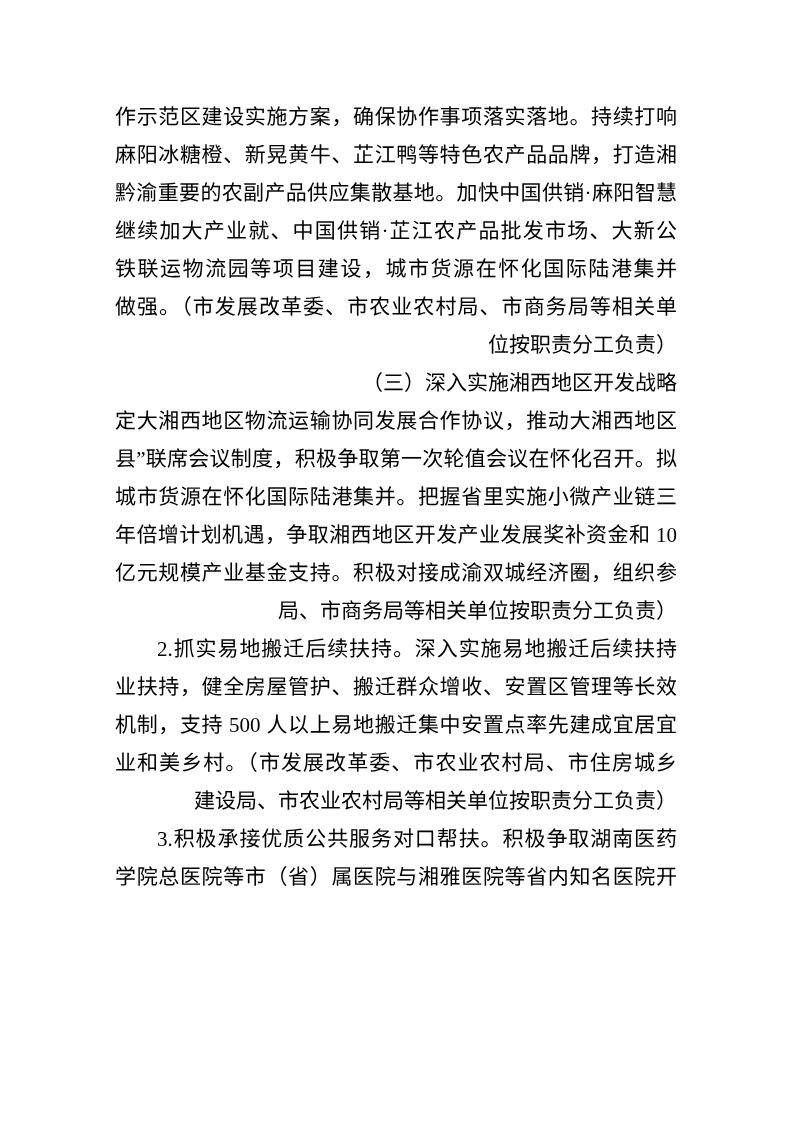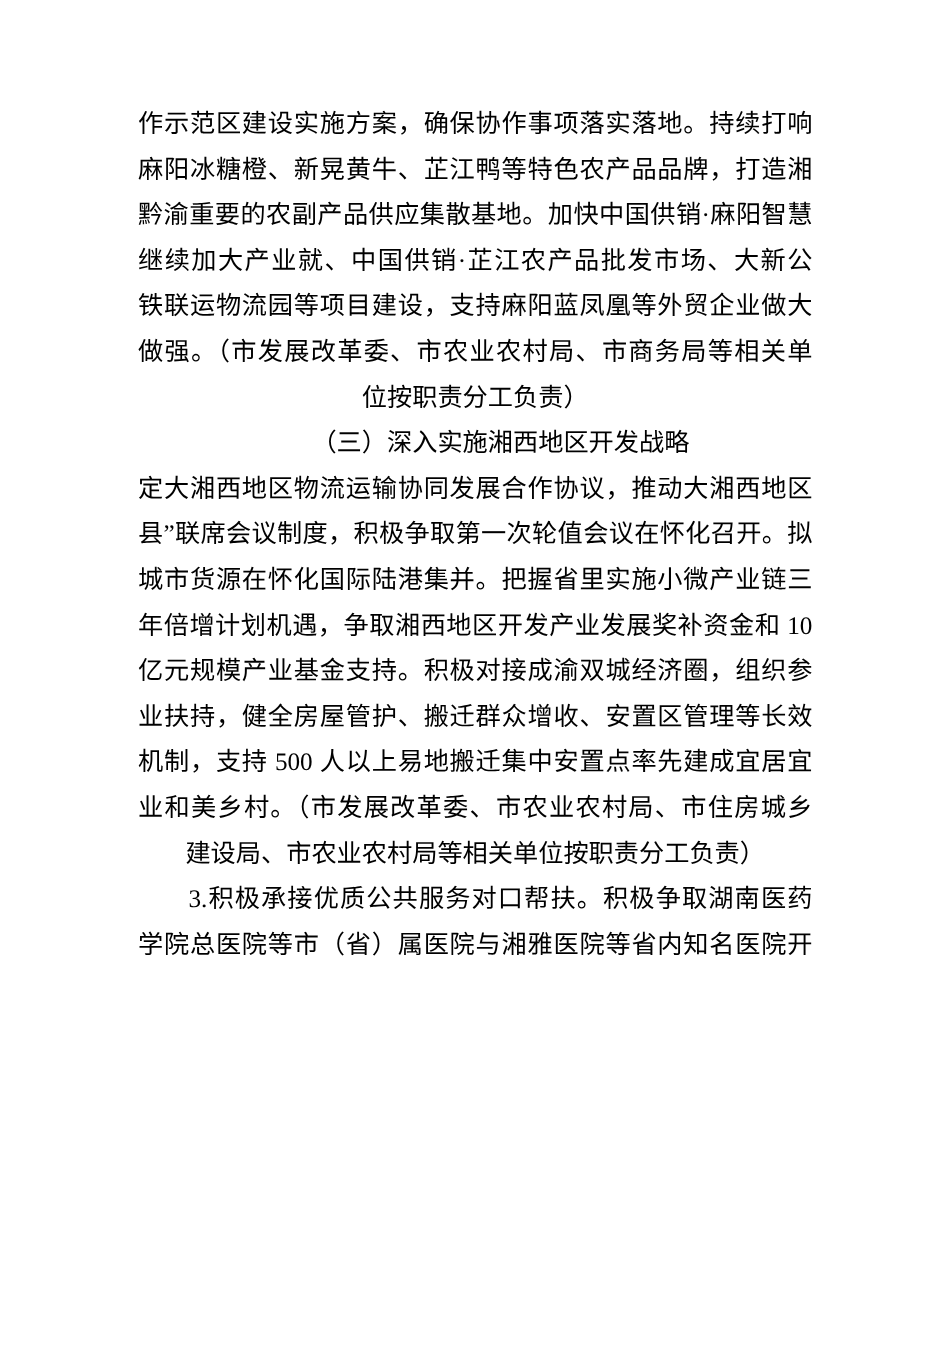--- a/index.html
+++ b/index.html
@@ -11,61 +11,63 @@
     position: relative;
     width: 793px;
     height: 1122px;
     background: #ffffff;
     margin: 0 auto;
     overflow: hidden;
   }
   .text-block {
     position: absolute;
     left: 115px;
-    top: 84px;
+    top: 98px;
     width: 562px;
     font-family: "Liberation Serif", "DejaVu Serif", serif;
     font-size: 21px;
     line-height: 38px;
     color: #000000;
     letter-spacing: 0;
   }
   .line {
     height: 38px;
     overflow: hidden;
     white-space: normal;
-    text-align: center;
+    text-align: right;
   }
   .line.justify {
     text-align: justify;
     text-align-last: justify;
   }
   .line.indent {
     text-indent: 2em;
   }
 </style>
 </head>
 <body>
 
 <div class="page" style="background: rgb(255, 255, 255);">
   <div class="text-block">
     <div style="color: rgb(0, 0, 0);">
         <div class="line justify">作示范区建设实施方案，确保协作事项落实落地。持续打响</div>
         <div class="line justify">麻阳冰糖橙、新晃黄牛、芷江鸭等特色农产品品牌，打造湘</div>
         <div class="line justify">黔渝重要的农副产品供应集散基地。加快中国供销·麻阳智慧</div>
         <div class="line justify">继续加大产业就、中国供销·芷江农产品批发市场、大新公</div>
-        <div class="line justify">铁联运物流园等项目建设，支持麻阳蓝凤凰等外贸企业做大</div>
+        <div class="line justify">铁联运物流园等项目建设，城市货源在怀化国际陆港集并</div>
         <div class="line justify">做强。（市发展改革委、市农业农村局、市商务局等相关单</div>
         <div class="line">位按职责分工负责）</div>
         <div class="line indent">（三）深入实施湘西地区开发战略</div>
         <div class="line justify">定大湘西地区物流运输协同发展合作协议，推动大湘西地区</div>
         <div class="line justify">县”联席会议制度，积极争取第一次轮值会议在怀化召开。拟</div>
         <div class="line justify">城市货源在怀化国际陆港集并。把握省里实施小微产业链三</div>
         <div class="line justify">年倍增计划机遇，争取湘西地区开发产业发展奖补资金和 10</div>
         <div class="line justify">亿元规模产业基金支持。积极对接成渝双城经济圈，组织参</div>
+        <div class="line">局、市商务局等相关单位按职责分工负责）</div>
+        <div class="line justify indent">2.抓实易地搬迁后续扶持。深入实施易地搬迁后续扶持</div>
         <div class="line justify">业扶持，健全房屋管护、搬迁群众增收、安置区管理等长效</div>
         <div class="line justify">机制，支持 500 人以上易地搬迁集中安置点率先建成宜居宜</div>
         <div class="line justify">业和美乡村。（市发展改革委、市农业农村局、市住房城乡</div>
         <div class="line">建设局、市农业农村局等相关单位按职责分工负责）</div>
         <div class="line justify indent">3.积极承接优质公共服务对口帮扶。积极争取湖南医药</div>
         <div class="line justify">学院总医院等市（省）属医院与湘雅医院等省内知名医院开</div>
       </div>
   </div>
 </div>
 

